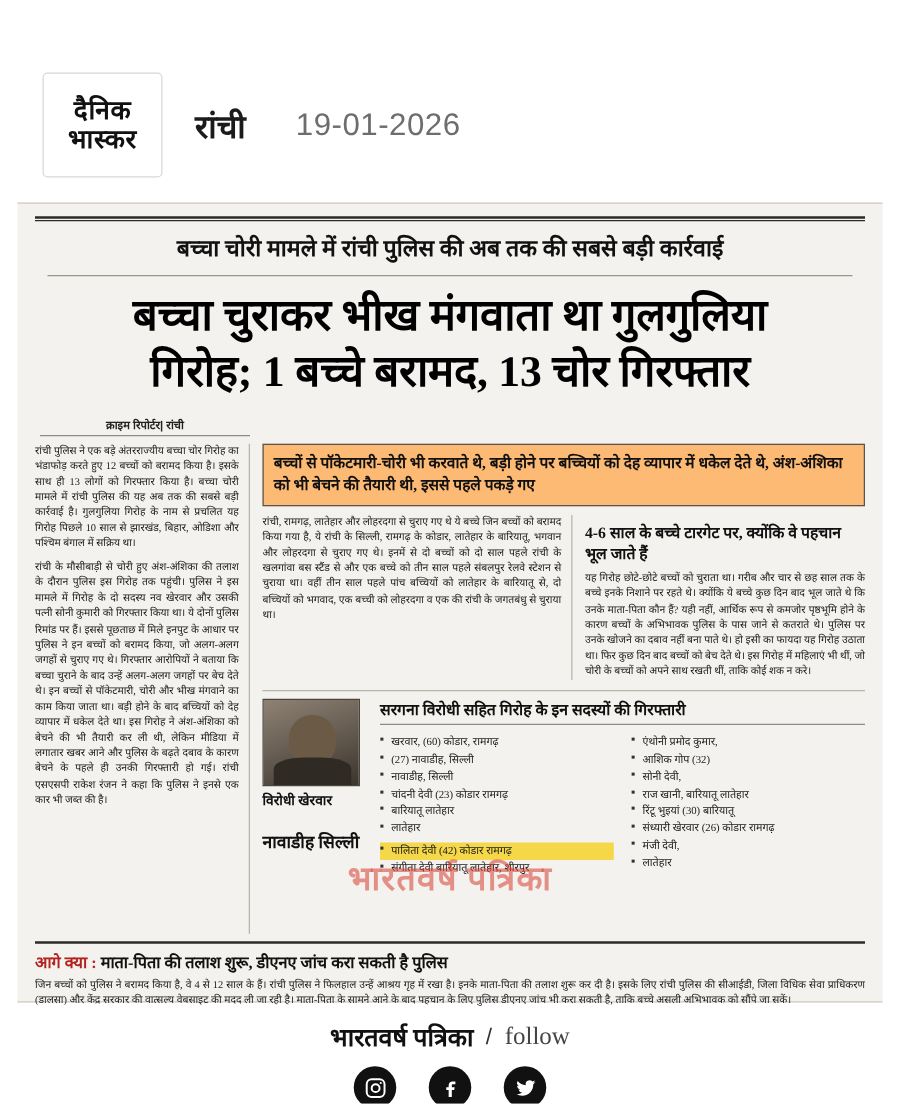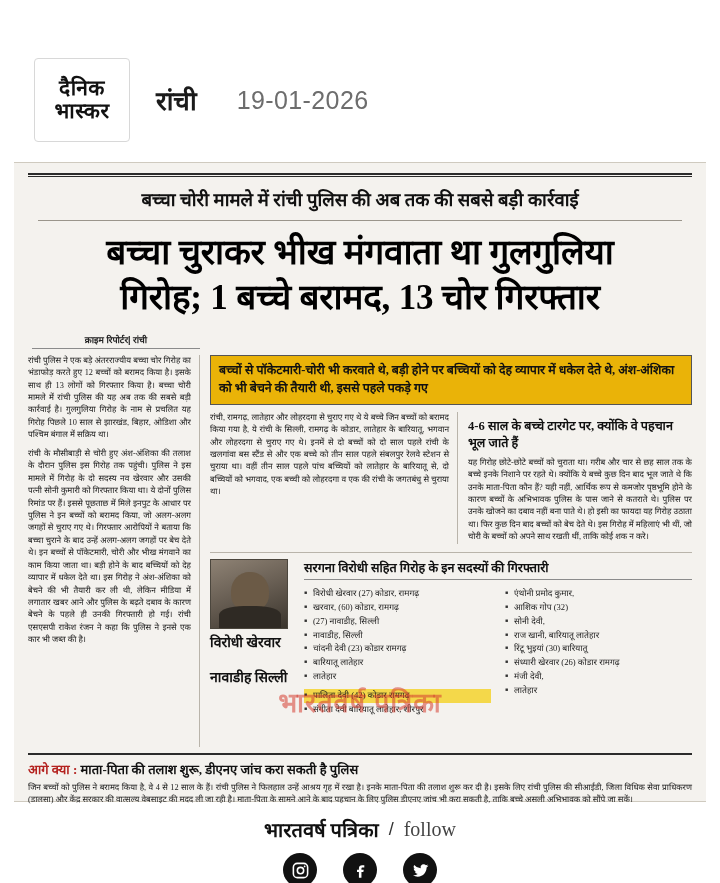--- a/index.html
+++ b/index.html
@@ -139,21 +139,21 @@
 
   .boxed-lead {
     border: 1px solid #555;
     padding: 6px 8px;
     font-family: "Liberation Serif", serif;
     font-weight: bold;
     font-size: 12.4px;
     line-height: 1.45;
     color: #111;
     text-align: left;
-    background: #eab308;
+    background: #fdba74;
   }
 
   .mid-row {
     display: flex;
     gap: 10px;
     margin-top: 7px;
   }
   .mid-text {
     width: 248px;
     border-right: 1px solid #b9b4aa;
@@ -246,21 +246,21 @@
   .mug::after {
     content: "";
     position: absolute;
     left: 8px; bottom: 0;
     width: 62px; height: 22px;
     border-radius: 40% 40% 0 0;
     background: #2f2a24;
   }
   .mug-cap {
     font-family: "Liberation Serif", serif;
-    font-size: 14px;
+    font-size: 11px;
     font-weight: bold;
     color: #111;
     margin-top: 3px;
     text-align: left;
   }
   .mug-cap2 {
     font-family: "Liberation Serif", serif;
     font-size: 14px;
     font-weight: bold;
     color: #111;
@@ -439,21 +439,20 @@
         <div class="arrest-wrap">
           <div class="mug-col">
             <div class="mug"></div>
             <div class="mug-cap">विरोधी खेरवार</div>
             <div class="mug-cap2">नावाडीह सिल्ली</div>
           </div>
           <div class="arrest-main">
             <div class="arrest-title">सरगना विरोधी सहित गिरोह के इन सदस्यों की गिरफ्तारी</div>
             <div class="names">
               <ul>
-                <li>विरोधी खेरवार (27) कोडार, रामगढ़</li>
                 <li>खरवार, (60) कोडार, रामगढ़</li>
                 <li>(27) नावाडीह, सिल्ली</li>
                 <li>नावाडीह, सिल्ली</li>
                 <li>चांदनी देवी (23) कोडार रामगढ़</li>
                 <li>बारियातू लातेहार</li>
                 <li>लातेहार</li>
                 <li class="hl">पालिता देवी (42) कोडार रामगढ़</li>
                 <li>संगीता देवी बारियातू लातेहार, शीरपुर</li>
               </ul>
               <ul>

